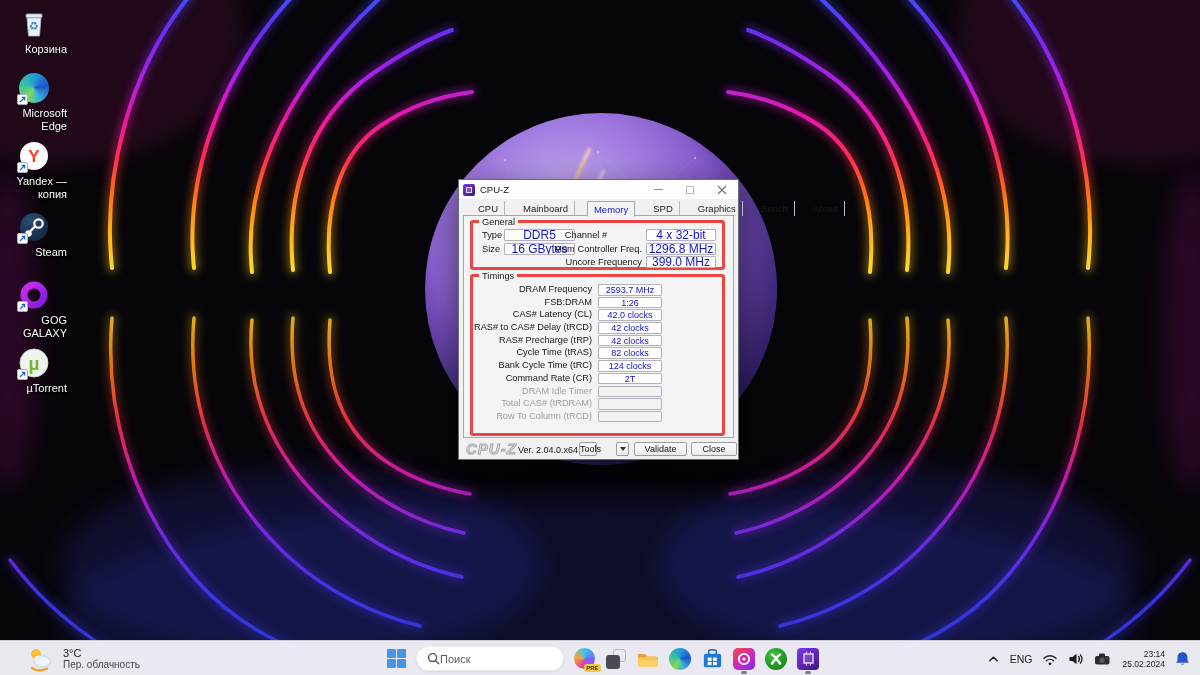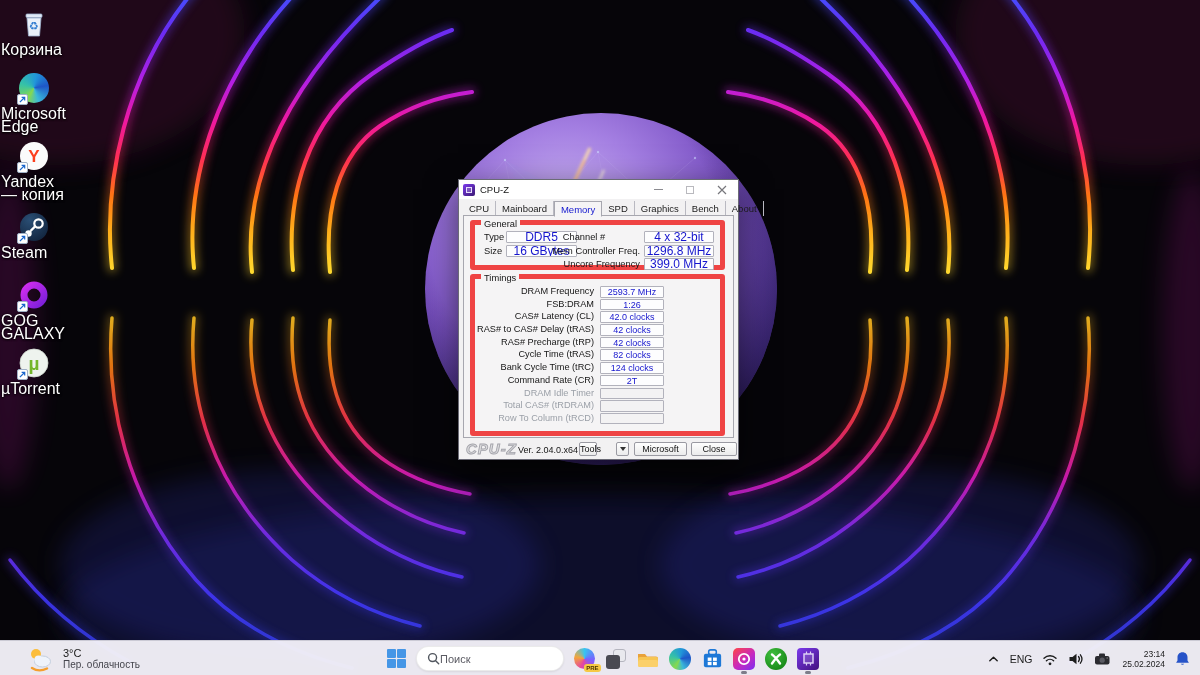--- a/index.html
+++ b/index.html
@@ -5,44 +5,44 @@
   * { margin:0; padding:0; box-sizing:border-box; }
   html,body { width:1200px; height:675px; overflow:hidden; background:#000; }
   .screen { position:relative; width:1200px; height:675px; overflow:hidden;
             font-family:"Liberation Sans","DejaVu Sans",sans-serif; }
   .wallpaper { position:absolute; inset:0; }
 
   
   .dicons { position:absolute; left:0; top:0; width:68px; }
   .ditem { position:absolute; left:0; width:68px; display:flex; flex-direction:column; align-items:center; cursor:default; }
   .dicon-wrap { position:relative; width:32px; height:32px; display:flex; align-items:center; justify-content:center; }
-  .dlabel { margin-top:3px; width:66px; text-align:left; font-size:16px; line-height:13px; color:#fff;
+  .dlabel { margin-top:3px; width:66px; text-align:right; font-size:11px; line-height:13px; color:#fff;
             text-shadow:0 1px 2px rgba(0,0,0,.95), 0 0 3px rgba(0,0,0,.8); }
   .shortcut-badge { position:absolute; left:-1px; bottom:-1px; width:11px; height:11px; background:#fff;
             border-radius:2px; border:1px solid #9fb0c6; display:flex; align-items:center; justify-content:center; }
 
   
   .window { position:absolute; left:458px; top:179px; width:281px; height:281px;
             background:#f2f1f2; border:1px solid #6b6b76; box-shadow:0 10px 30px rgba(0,0,0,.6);
             font-size:9.5px; color:#151515; }
   .titlebar { height:19px; background:#fff; display:flex; align-items:center; padding:0 4px; }
   .app-icon { width:12px; height:12px; background:linear-gradient(140deg,#7c3aed,#3b1a73); border-radius:2px;
               display:flex; align-items:center; justify-content:center; margin-right:5px; }
   .app-icon .chip { width:6px; height:6px; border:1px solid #e7defa; background:rgba(255,255,255,.2); }
   .title { flex:0 0 auto; font-size:9.5px; }
   .winbtns { margin-left:auto; display:flex; gap:20px; padding-right:6px; align-items:center; }
   .wbtn { width:12px; height:12px; display:flex; align-items:center; justify-content:center; }
   .glyph-min { width:9px; height:1px; background:#8b8b90; }
   .glyph-max { width:8px; height:8px; border:1px solid #b9b9be; }
-  .tabs { display:flex; margin:2px 2px 0; padding-left:2px; position:relative; height:15px; }
+  .tabs { display:flex; margin:2px 11px 0; padding-left:2px; position:relative; height:15px;gap:12px; }
   .tab { padding:2px 6px 3px; font-size:9.5px; color:#1b1b1b; border-right:1px solid #b9b9c1; white-space:nowrap; }
   .tab.selected { border:1px solid #a7a7af; border-bottom:1px solid #f5f4f5; background:#f5f4f5;
                   color:#1418cf; margin-bottom:-1px; z-index:2; position:relative; }
   .tabpage { position:relative; margin:0 4px; margin-top:-1px; height:223px; border:1px solid #a7a7af; background:#f5f4f5; }
-  .group { position:absolute; left:6px; right:8px; border:5px solid #ef4444; border-radius:3px; background:#f5f4f5; }
+  .group { position:absolute; left:6px; right:8px; border:3px solid #ef4444; border-radius:3px; background:#f5f4f5; }
   .group-label { position:absolute; top:-6px; left:6px; background:#f5f4f5; padding:0 3px; font-size:9.3px; }
   .general { top:4px; height:50px; }
   .timings { top:58px; height:162px; }
   .grow-label { position:absolute; font-size:9.3px; line-height:11px; }
   .vbox { position:absolute; height:12px; background:#fdfdfe; border:1px solid #b2b2bc; border-radius:1px;
           color:#1515cd; font-size:12px; line-height:10px; text-align:center; overflow:hidden; }
   .tim-rows { padding-top:7px; }
   .trow { height:12.7px; display:flex; }
   .tlabel { width:124px; text-align:right; padding-right:5px; font-size:9.2px; line-height:11px; white-space:nowrap; }
   .tval { width:64px; height:11.5px; margin-left:1px; background:#fdfdfe; border:1px solid #b2b2bc; border-radius:1px;
@@ -362,21 +362,21 @@
             </div>
           <div class="trow">
               <div class="tlabel">FSB:DRAM</div>
               <div class="tval">1:26</div>
             </div>
           <div class="trow">
               <div class="tlabel">CAS# Latency (CL)</div>
               <div class="tval">42.0 clocks</div>
             </div>
           <div class="trow">
-              <div class="tlabel">RAS# to CAS# Delay (tRAS)</div>
+              <div class="tlabel">RAS# to CAS# Delay (tRCD)</div>
               <div class="tval">42 clocks</div>
             </div>
           <div class="trow">
               <div class="tlabel">RAS# Precharge (tRP)</div>
               <div class="tval">42 clocks</div>
             </div>
           <div class="trow">
               <div class="tlabel">Cycle Time (tRAS)</div>
               <div class="tval">82 clocks</div>
             </div>
@@ -404,21 +404,21 @@
       </div>
     </div>
 
     <div class="wfooter">
       <div class="logo">CPU-Z</div>
       <div class="ver">Ver. 2.04.0.x64</div>
       <div class="fbtn btn-tools">Tools</div>
       <div class="fbtn btn-arrow">
           <div class="tri"></div>
         </div>
-      <div class="fbtn btn-validate">Microsoft</div>
+      <div class="fbtn btn-validate">Validate</div>
       <div class="fbtn btn-close">Close</div>
     </div>
   </div>
 
   <div class="taskbar">
 
     <div class="weather">
       <svg width="28" height="28" viewBox="0 0 28 28">
         <circle cx="10" cy="9" r="5" fill="#fbbd3c"></circle>
         <ellipse cx="16.5" cy="16.5" rx="8" ry="5.5" fill="#eef3fb" stroke="#c3cede" stroke-width="1"></ellipse>

